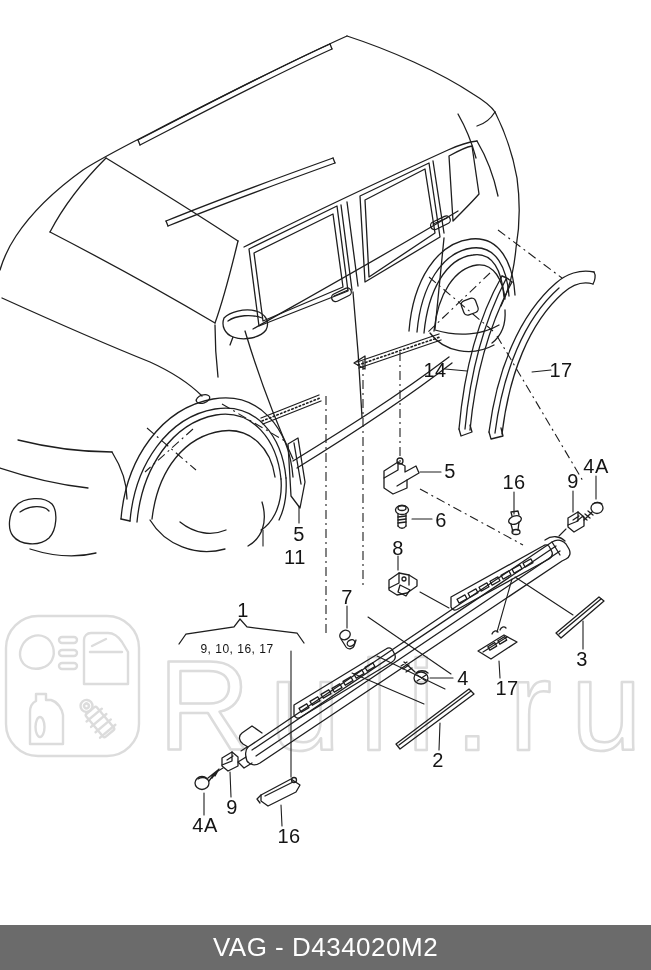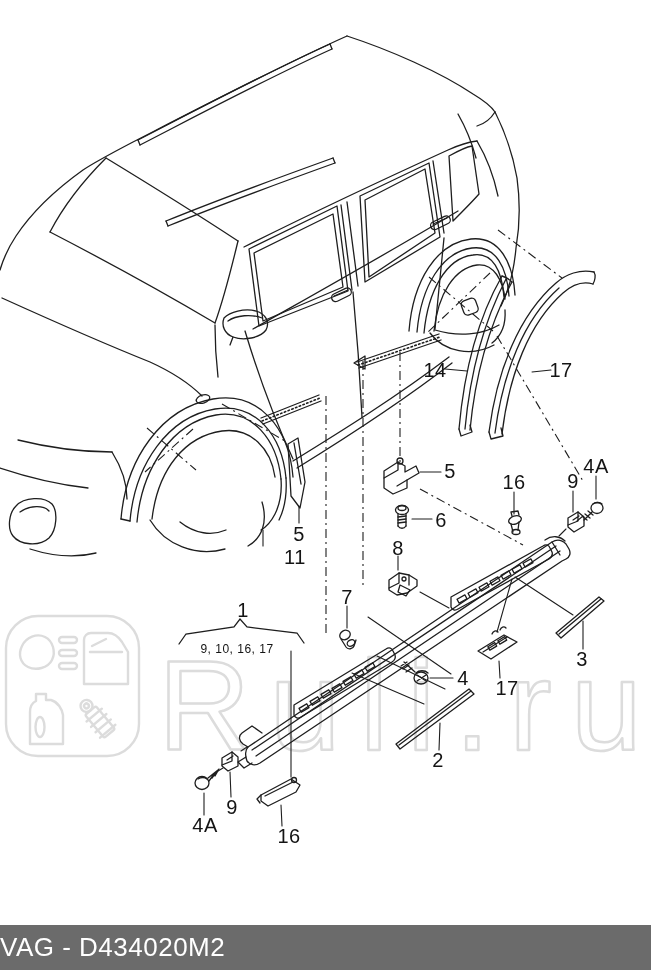--- a/index.html
+++ b/index.html
@@ -4,21 +4,21 @@
 <style>
   html,body{margin:0;padding:0;background:#fff;}
   .stage{position:relative;width:651px;height:970px;background:#fff;overflow:hidden;
          font-family:"Liberation Sans",sans-serif;}
   .art{position:absolute;left:0;top:0;}
   .callout-layer{position:absolute;left:0;top:0;width:651px;height:706px;pointer-events:none;}
   .callout{position:absolute;transform:translate(-50%,-50%);color:#141414;
            font-family:"Liberation Sans",sans-serif;font-size:20px;font-weight:400;
            white-space:nowrap;letter-spacing:0.5px;}
   .footer{position:absolute;left:0;top:925px;width:651px;height:45px;
-          display:flex;align-items:center;justify-content:flex-start;}
+          display:flex;align-items:center;justify-content:center;}
   .footer span{font-family:"Liberation Sans",sans-serif;font-size:26px;letter-spacing:0.5px;}
 </style>
 </head>
 <body>
 
 <div class="stage">
 
 <svg class="art" width="651" height="970" viewBox="0 0 651 970">
 
   <g stroke="#dcdcdc" fill="none" stroke-width="2.4" stroke-linejoin="round" stroke-linecap="round">

